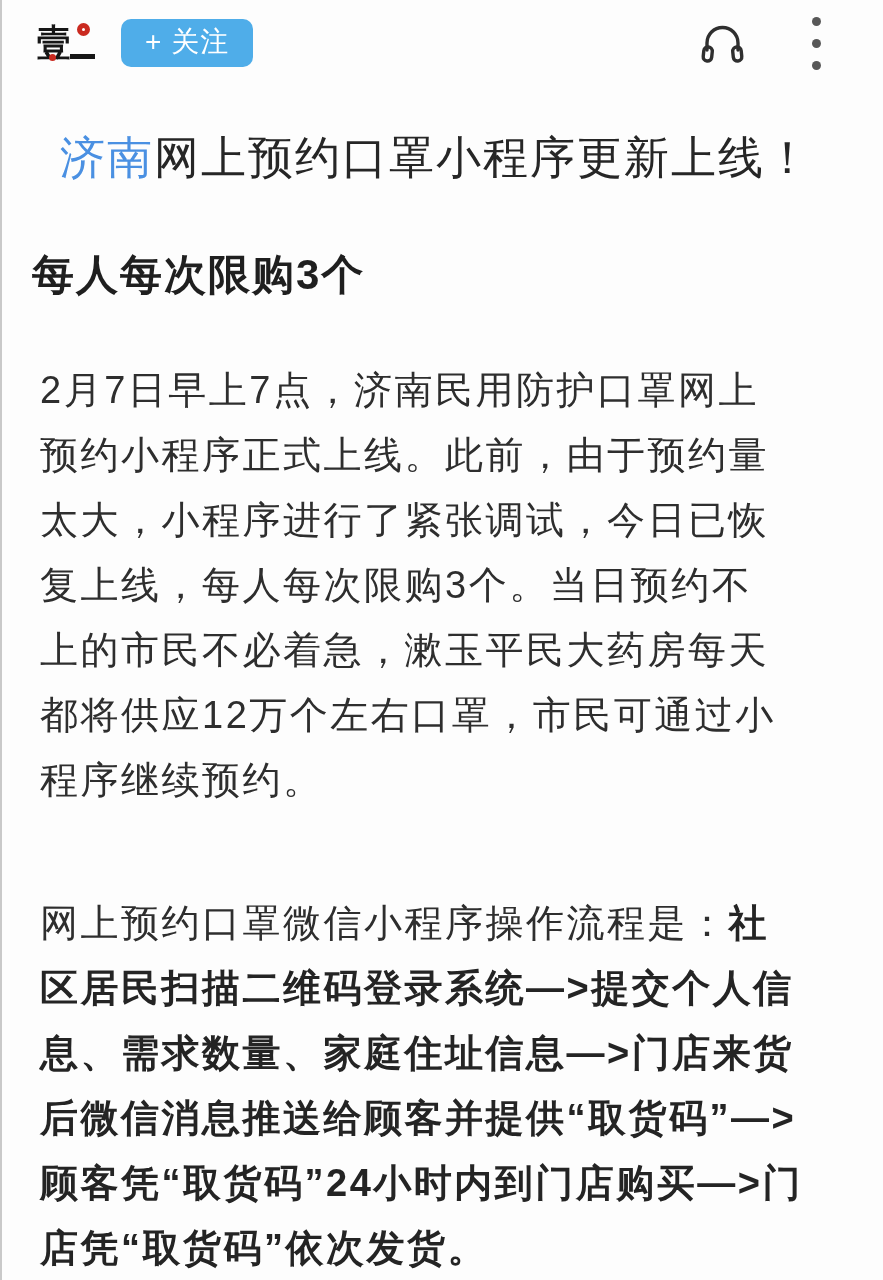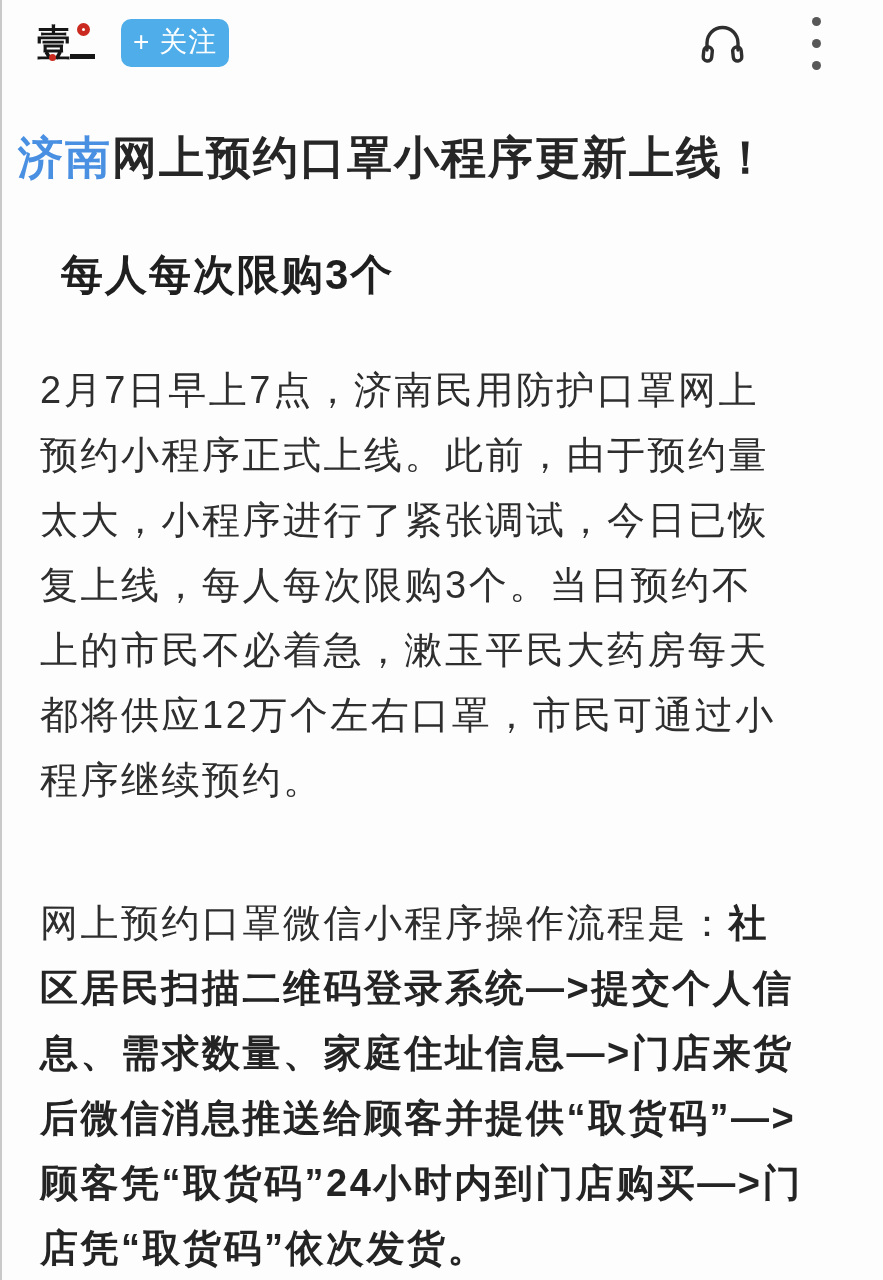--- a/index.html
+++ b/index.html
@@ -67,21 +67,21 @@
     margin-right: 22px;
     cursor: pointer;
   }
   .follow-btn {
     border: none;
     background: #4fade9;
     color: #ffffff;
     font-family: inherit;
     font-size: 28px;
     letter-spacing: 1px;
-    padding: 9px 12px 11px;
+    padding: 9px 24px 11px;
     border-radius: 10px;
     cursor: pointer;
     line-height: 1;
   }
   .hdr-actions {
     margin-left: auto;
     display: flex;
     align-items: center;
     gap: 62px;
   }
@@ -90,31 +90,31 @@
   .kebab i {
     width: 9px; height: 9px;
     background: #585858;
     border-radius: 50%;
     display: block;
   }
 
   
   .title {
     margin: 54px 0 6px;
-    padding: 0 16px;
+    padding: 0 58px;
     font-size: 45px;
-    font-weight: 700;
+    font-weight: 400;
     letter-spacing: 2px;
     line-height: 60px;
     color: #262626;
   }
   .title .hl { color: #4a90e2; cursor: pointer; }
   .subtitle {
     margin: 62px 0 0;
-    padding: 0 59px;
+    padding: 0 30px;
     font-size: 42px;
     font-weight: 700;
     letter-spacing: 2px;
     line-height: 50px;
     color: #1f1f1f;
   }
   .para {
     margin: 58px 0 0;
     padding: 0 38px;
     font-size: 38px;

